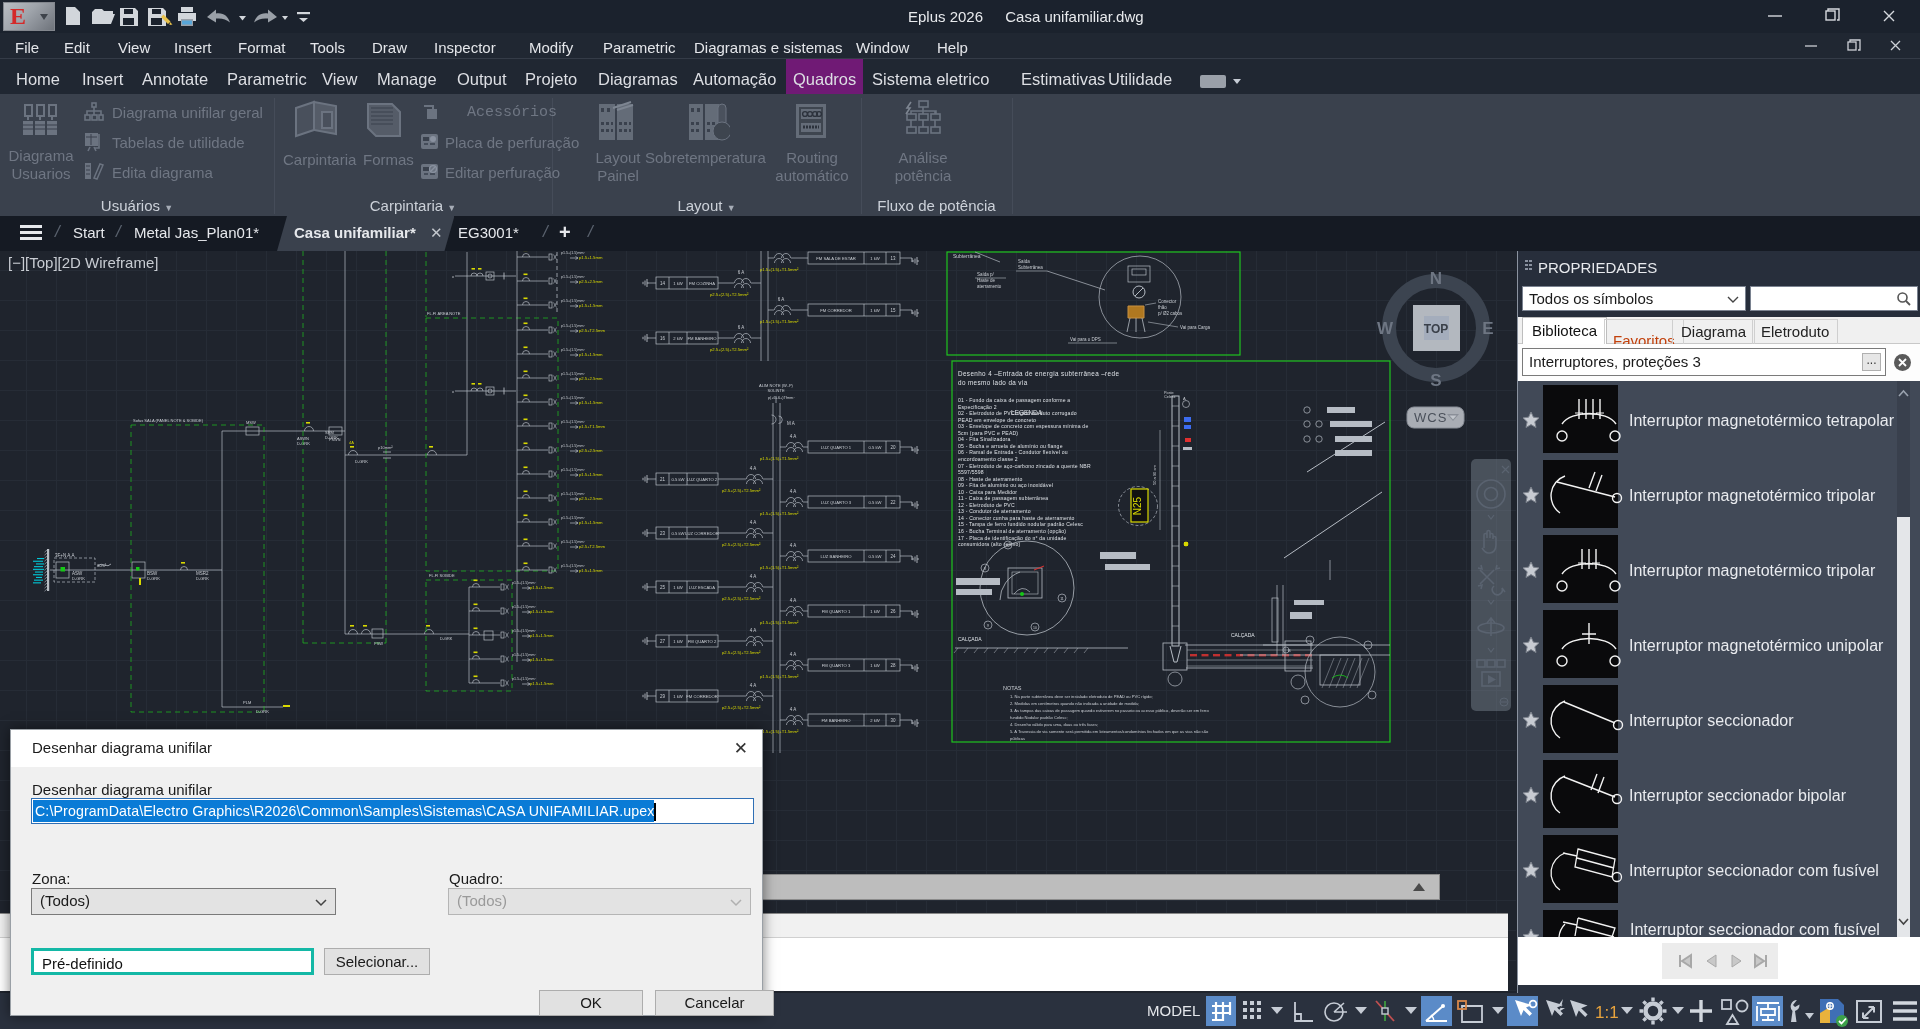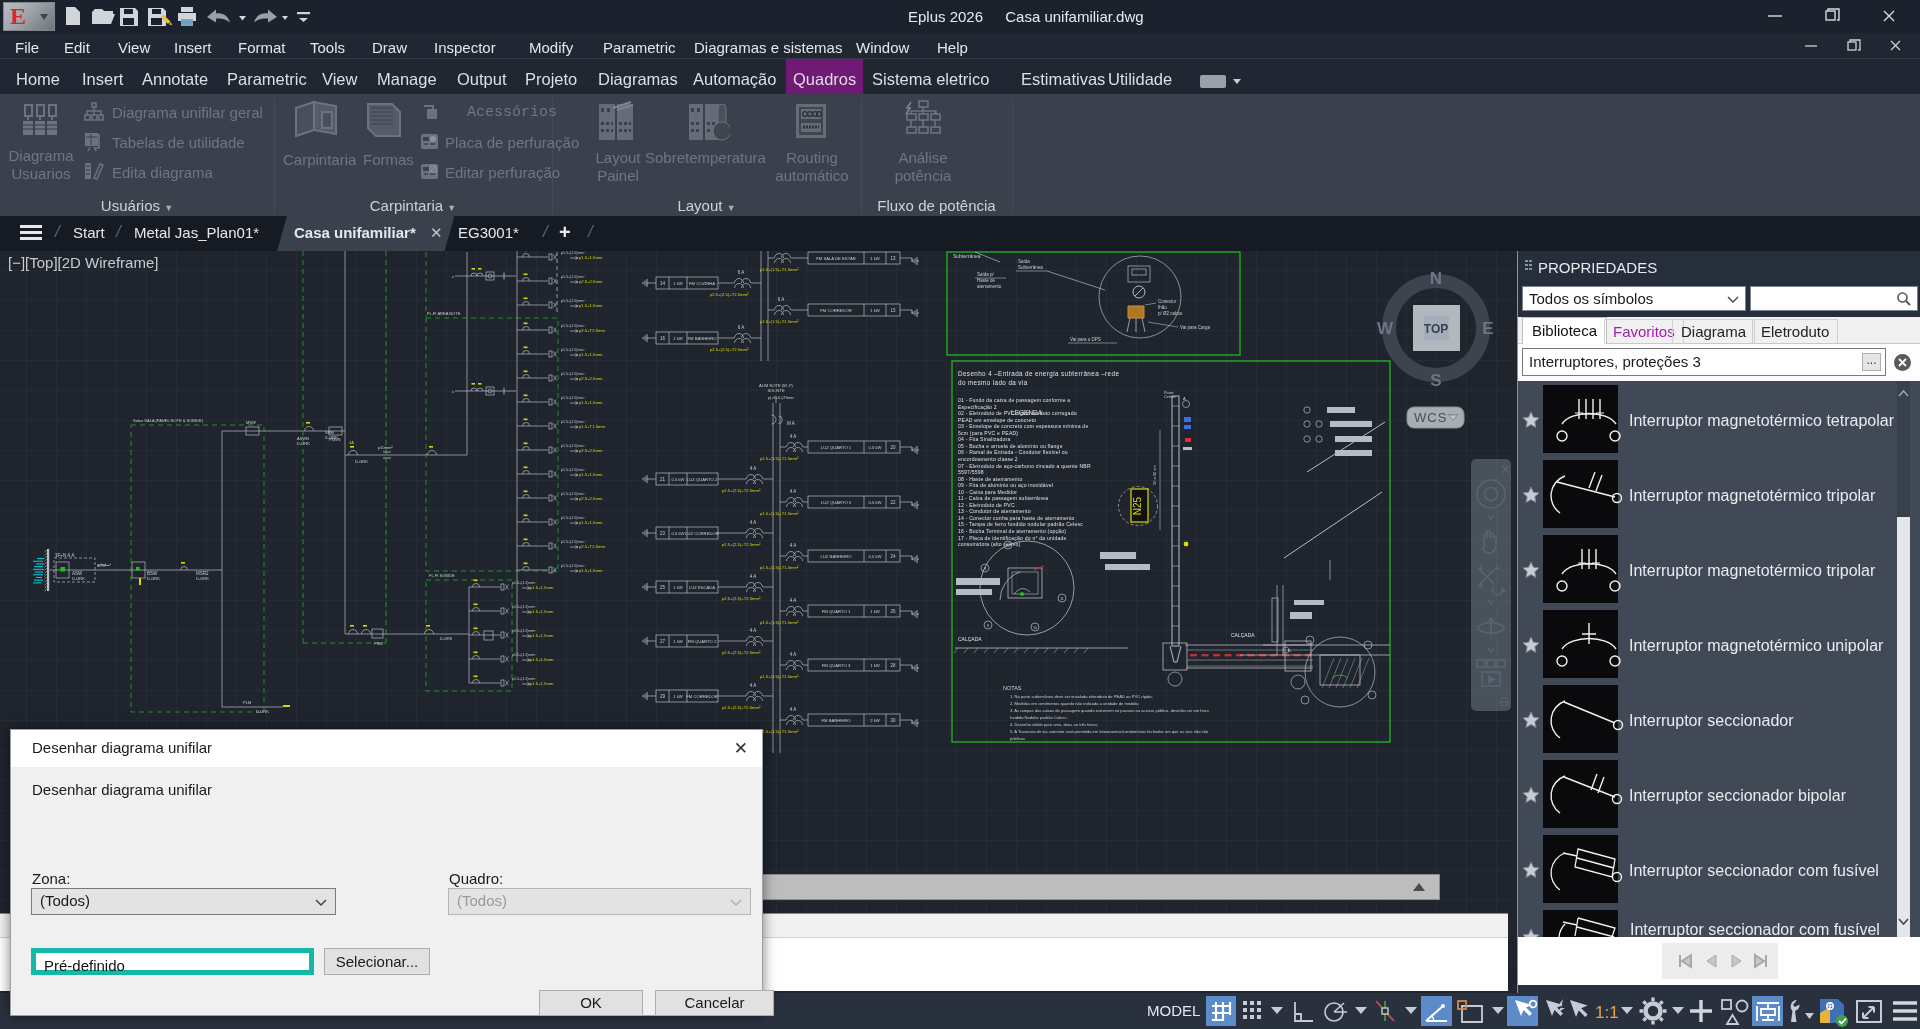--- a/index.html
+++ b/index.html
@@ -39,21 +39,21 @@
 #graybar { position:absolute; left:30px; top:874px; width:1410px; height:26px; background:#bdbdbd; border:1px solid #8b8b8b; }
 
 #cmdwin { position:absolute; left:0px; top:913px; width:1508px; height:78px; background:#ffffff; border-top:1px solid #888; }
 #cmdwin .top { height:24px; background:#f1f1f1; border-bottom:1px solid #d0d0d0; }
 
 #dialog { position:absolute; left:10px; top:729px; width:753px; height:287px; background:#f0f0f0; border:1px solid #9aa0a6; box-shadow:0 0 12px rgba(0,0,0,.5); font-size:15px; color:#111; }
 #dialog .dtitle { height:37px; background:#ffffff; position:relative; }
 #dialog .dtitle .dt { position:absolute; left:21px; top:9px; font-size:15px; color:#1a1a1a; }
 #dialog .dclose { position:absolute; left:auto; right:14px; top:8px; font-size:17px; color:#333; }
 .dlabel { position:absolute; color:#1a1a1a; }
-.dfield { position:absolute; background:#fff; border:5px solid #14b8a6; }
+.dfield { position:absolute; background:#fff; border:3px solid #14b8a6; }
 .dbtn { position:absolute; background:#e1e1e1; border:1px solid #adadad; text-align:center; color:#1a1a1a; }
 .combo { position:absolute; background:#e3e3e3; border:1px solid #7a7a7a; color:#1a1a1a; }
 </style>
 </head>
 <body>
 <div id="app">
 
   <div id="titlebar">
     <div style="position:absolute;left:3px;top:2px;width:52px;height:29px;background:linear-gradient(135deg,#b9bdc3 0%,#9fa4ab 45%,#6e737b 100%);border:1px solid #83878e;">
       <span style="position:absolute;left:6px;top:0px;color:#d42a2a;font-size:24px;font-weight:bold;font-family:'Liberation Serif',serif;">E</span>
@@ -1065,21 +1065,21 @@
     </div>
     <div style="position:absolute;left:232px;top:35px;width:168px;height:25px;background:#fff;border:1px solid #7a8290;">
       <svg style="position:absolute;right:5px;top:4px;" width="16" height="16">
           <circle cx="6.5" cy="6.5" r="4.5" stroke="#555" stroke-width="1.6" fill="none"></circle>
           <path d="M10 10 l4 4" stroke="#555" stroke-width="1.8"></path>
         </svg>
     </div>
 
     <div style="position:absolute;left:0;top:66px;width:403px;height:27px;background:#f0f0f0;border-bottom:1px solid #c8c8c8;">
       <div style="position:absolute;left:4px;top:0;height:27px;background:#fff;border:1px solid #bdbdbd;border-bottom:none;padding:4px 9px 0;font-size:15px;color:#111;">Biblioteca</div>
-      <div style="position:absolute;left:86px;top:2px;height:25px;border:1px solid #cfcfcf;border-bottom:none;padding:3px 8px 0;font-size:15px;color:#a21caf;">Favoritos</div>
+      <div style="position:absolute;left:86px;top:2px;height:25px;border:1px solid #cfcfcf;border-bottom:none;padding:12px 8px 0;font-size:15px;color:#c2410c;">Favoritos</div>
       <div style="position:absolute;left:154px;top:2px;height:25px;border:1px solid #cfcfcf;border-bottom:none;padding:3px 8px 0;font-size:15px;color:#222;">Diagrama</div>
       <div style="position:absolute;left:234px;top:2px;height:25px;border:1px solid #cfcfcf;border-bottom:none;padding:3px 8px 0;font-size:15px;color:#222;">Eletroduto</div>
     </div>
 
     <div style="position:absolute;left:0;top:93px;width:403px;height:37px;background:#fdfdfd;padding-left:36px;">
       <div style="position:absolute;left:4px;top:4px;width:364px;height:28px;background:#fff;border:1px solid #7a7a7a;">
         <span style="position:absolute;left:6px;top:4px;font-size:15px;color:#1a1a1a;">Interruptores, proteções 3</span>
         <div style="position:absolute;right:4px;top:4px;width:19px;height:18px;background:#e6e6e6;border:1px solid #b0b0b0;text-align:center;line-height:12px;font-size:12px;color:#333;">...</div>
       </div>
       <svg style="position:absolute;left:375px;top:9px;" width="19" height="19" viewBox="0 0 19 19">
@@ -1329,20 +1329,23 @@
         </g>
     </svg>
   </div>
 
   <div id="dialog">
     <div class="dtitle">
         <span class="dt">Desenhar diagrama unifilar</span>
         <span class="dclose">✕</span>
       </div>
     <div class="dlabel" style="left:21px;top:51px;">Desenhar diagrama unifilar</div>
+    <div class="dfield" style="left:20px;top:68px;width:723px;height:26px;border:1px solid #2f6fb5;padding:1px;">
+      <div style="background:#0a7bd6;color:#fff;height:22px;font-size:14.2px;letter-spacing:0.12px;line-height:22px;padding-left:2px;display:inline-block;white-space:nowrap;">C:\ProgramData\Electro Graphics\R2026\Common\Samples\Sistemas\CASA UNIFAMILIAR.upex</div><div style="display:inline-block;width:1.5px;height:18px;background:#000;vertical-align:middle;"></div>
+    </div>
     <div class="dlabel" style="left:21px;top:140px;">Zona:</div>
     <div class="combo" style="left:20px;top:158px;width:305px;height:27px;">
         <span style="position:absolute;left:8px;top:3px;">(Todos)</span>
         <svg style="position:absolute;right:8px;top:10px;" width="12" height="8">
           <path d="M1 1 l5 5 5 -5" stroke="#444" stroke-width="1.5" fill="none"></path>
         </svg>
       </div>
     <div class="dlabel" style="left:438px;top:140px;">Quadro:</div>
     <div class="combo" style="left:437px;top:158px;width:303px;height:27px;border-color:#b5b5b5;">
         <span style="position:absolute;left:8px;top:3px;color:#9a9a9a;">(Todos)</span>

